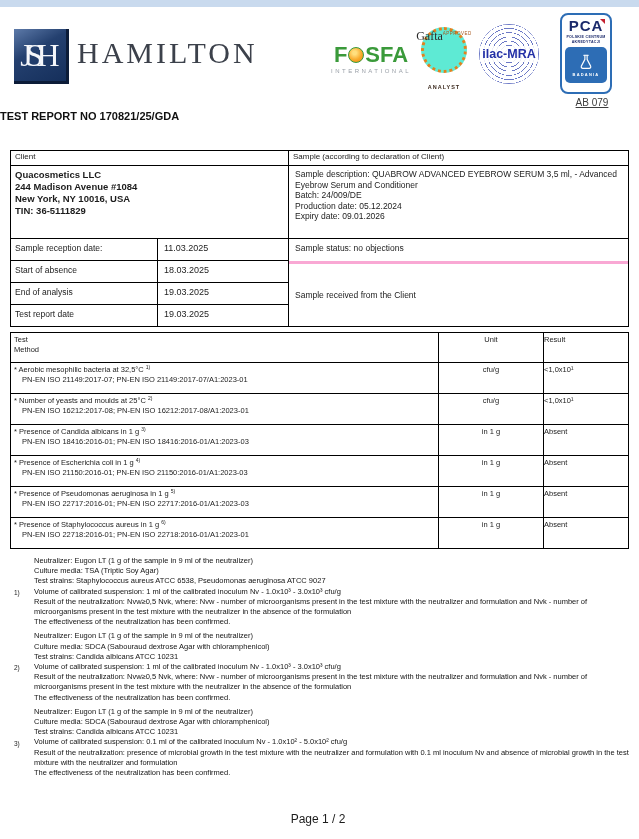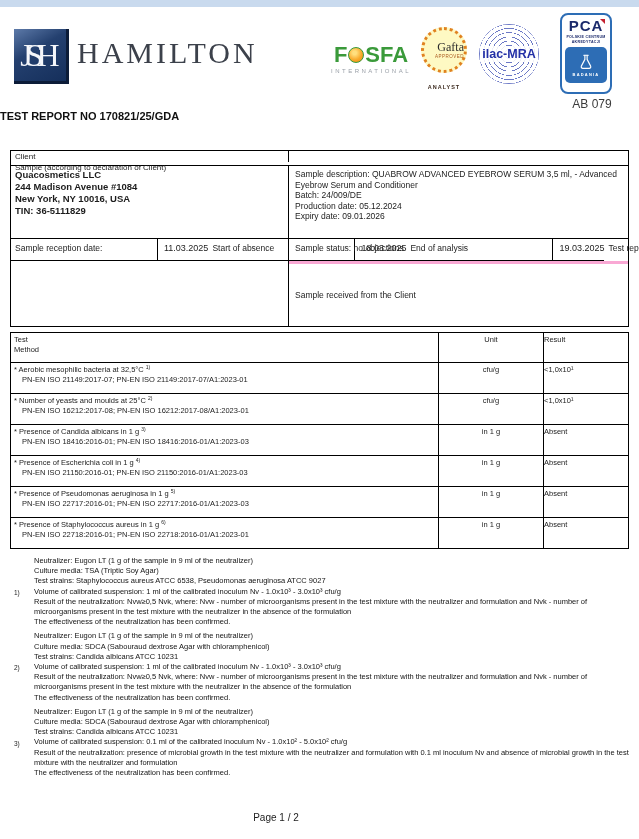--- a/index.html
+++ b/index.html
@@ -29,21 +29,21 @@
   .fosfa-word { display:flex; align-items:center; justify-content:center; color:#3a9a3a;
     font-weight:bold; font-size:22px; line-height:22px; }
   .fosfa-globe { display:inline-block; width:16px; height:16px; border-radius:50%;
     background:radial-gradient(circle at 40% 35%, #ffdf7e 15%, #f8ab2d 55%, #ee8c12 90%);
     margin:0 1px; border:1px solid #3a9a3a; box-sizing:border-box; }
   .fosfa-sub { font-size:6px; letter-spacing:2.5px; color:#9aa0a8; margin-top:2px; }
 
   .gafta-seal {
     position:absolute; left:421px; top:27px; width:46px; height:46px;
     border:3px dotted #e0821f; border-radius:50%; box-sizing:border-box;
-    display:flex; flex-direction:column; align-items:flex-end; justify-content:center; background:#fef9c3;
+    display:flex; flex-direction:row; align-items:flex-start; justify-content:center; background:#5eead4;
   }
   .gafta-name { font-family:"Liberation Serif", serif; font-size:12px; color:#2c2c2c; line-height:12px; }
   .gafta-approved { font-size:4.5px; color:#a8571c; letter-spacing:0.5px; margin-top:1px; }
   .gafta-analyst { position:absolute; left:418px; top:84px; width:52px; text-align:center;
     font-size:5.5px; font-weight:bold; color:#3e2c20; letter-spacing:1px; }
 
   .ilac-seal {
     position:absolute; left:479px; top:24px; width:60px; height:60px; border-radius:50%;
     background:repeating-radial-gradient(circle at 50% 50%, #6c79c6 0px, #6c79c6 0.7px, transparent 0.7px, transparent 4.2px);
     display:flex; align-items:center; justify-content:center;
@@ -58,36 +58,36 @@
   }
   .pca-acronym { position:relative; display:inline-block; font-size:15px; font-weight:bold;
     color:#1b2a6b; letter-spacing:1px; line-height:15px; }
   .pca-red-tri { position:absolute; right:-2px; top:1px; width:0; height:0;
     border-left:5px solid transparent; border-top:5px solid #c42130; }
   .pca-sub { font-size:3.6px; color:#1b2a6b; font-weight:bold; line-height:4.6px; letter-spacing:0.3px; }
   .pca-box { width:42px; height:36px; background:#2d6db5; border-radius:5px; margin:3px auto 0;
     display:flex; flex-direction:column; align-items:center; justify-content:center; }
   .pca-badania { font-size:4px; color:#fff; font-weight:bold; letter-spacing:1.2px; margin-top:1px; }
   .pca-number { position:absolute; left:560px; top:97px; width:64px; text-align:center;
-    font-size:12px; color:#3c3c3c; }
+    font-size:10px; color:#3c3c3c;text-decoration:underline; }
 
   .report-title { position:absolute; left:0; top:110px; width:639px; text-align:left;
     font-size:11px; font-weight:bold; color:#101010; }
 
   
   .info-table { position:absolute; left:10px; top:150px; width:617px; border:1px solid #000; }
   .it-row { display:flex; }
   .it-left { width:278px; border-right:1px solid #000; box-sizing:border-box; }
   .it-right { flex:1; }
-  .it-head { height:14px; border-bottom:1px solid #000;flex-direction:column; }
+  .it-head { height:14px; border-bottom:1px solid #000; }
   .it-head .cell { font-size:8px; padding:1px 4px; }
   .it-main { height:72px; border-bottom:1px solid #000; }
   .client-block { padding:3px 4px; font-weight:bold; font-size:9.5px; line-height:12px; }
   .sample-block { padding:3px 6px; font-size:8.5px; line-height:10.5px; }
-  .dates-left { display:flex; }
+  .dates-left { display:flex; flex-direction:column; }
   .date-row { display:flex; height:22px; border-bottom:1px solid #000; box-sizing:border-box; }
   .date-row.last { border-bottom:none; height:21px; }
   .date-label { width:147px; border-right:1px solid #000; box-sizing:border-box;
     font-size:8.5px; padding:4px 0 0 4px; }
   .date-value { flex:1; font-size:9px; padding:4px 0 0 6px; }
   .status-cell { height:25px; border-bottom:3px solid #f9a8d4; box-sizing:border-box;
     font-size:8.5px; padding:4px 0 0 6px; }
   .received-cell { height:62px; display:flex; align-items:center; padding-left:6px; font-size:8.5px; }
 
   
@@ -104,21 +104,21 @@
   .rt-c1 sup { font-size:5px; line-height:0; }
   .rt-c2, .rt-c3 { font-size:7.5px; line-height:9.5px; }
 
   
   .footnotes { position:absolute; left:10px; top:556px; width:620px; }
   .fn { display:flex; margin-bottom:4px;align-items:center; }
   .fn-num { width:24px; flex-shrink:0; font-size:6.5px; padding:1px 0 0 4px; box-sizing:border-box; }
   .fn-text { flex:1; font-size:7.5px; line-height:10.2px; white-space:pre-line; color:#141414; }
 
   .page-footer { position:absolute; left:0; top:812px; width:552px; text-align:center;
-    font-size:10px; color:#1c1c1c; }
+    font-size:12px; color:#1c1c1c;padding-left:42px; }
 </style>
 </head>
 <body>
 
 <div class="page">
   <div class="topstrip"></div>
 
   <div class="jsh-logo">
     <span>JSH</span>
   </div>

